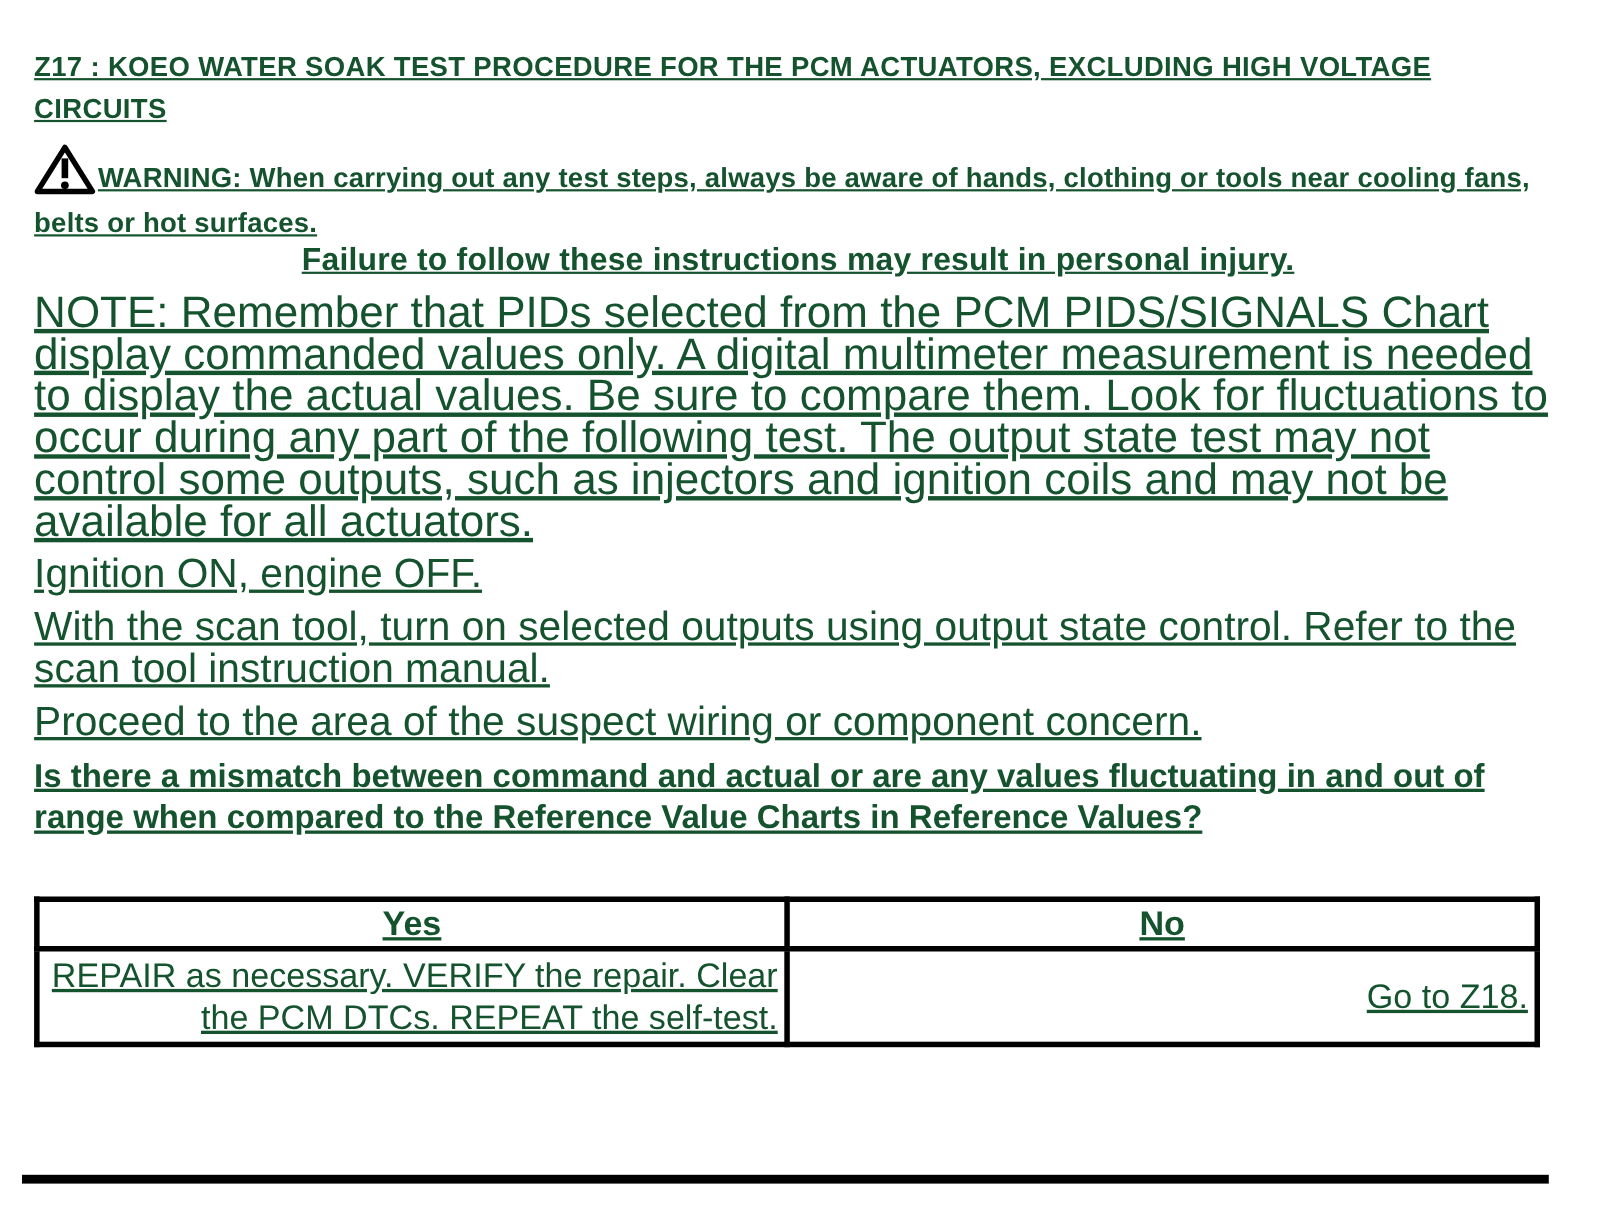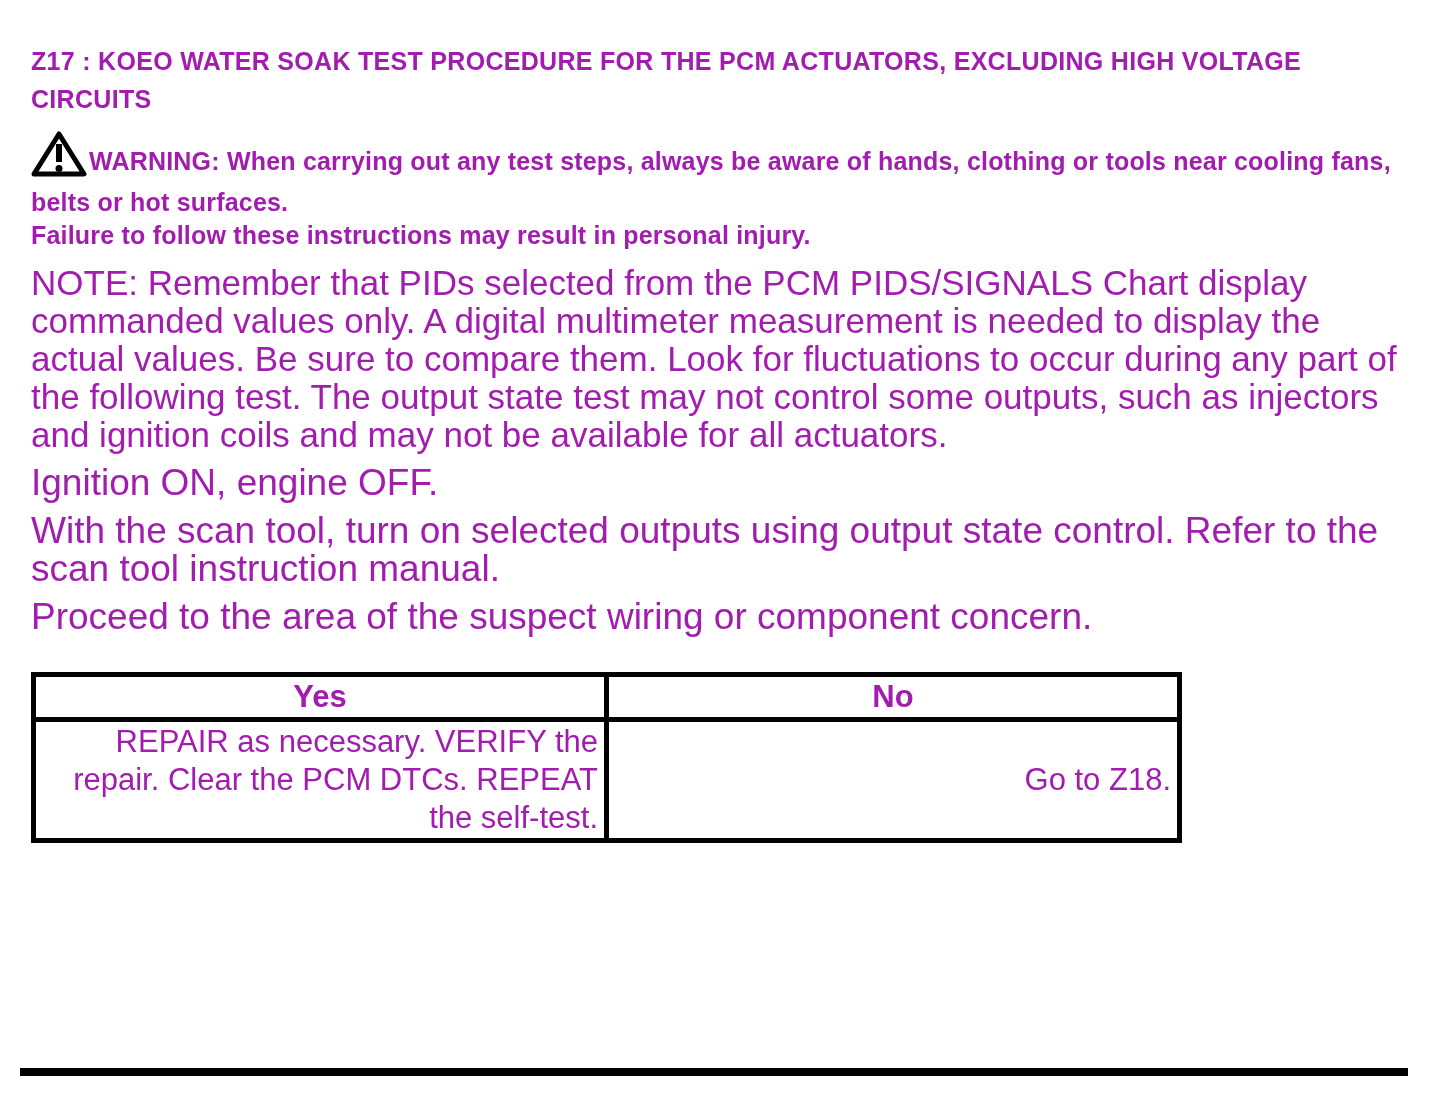--- a/index.html
+++ b/index.html
@@ -7,23 +7,24 @@
     padding: 0;
     background: #ffffff;
   }
   .page {
     position: relative;
     width: 1456px;
     height: 1118px;
     box-sizing: border-box;
     padding: 42px 36px 0 31px;
     background: #ffffff;
-    color: #a21caf;
+    color: #14532d;
     font-family: "Liberation Sans", "DejaVu Sans", sans-serif;
     overflow: hidden;
+    text-decoration: underline;
   }
   .doc-title {
     font-size: 25px;
     font-weight: bold;
     line-height: 38px;
     max-width: 1295px;
     letter-spacing: 0.3px;
   }
   .warning-block {
     margin-top: 12px;
@@ -32,48 +33,49 @@
     line-height: 33px;
     max-width: 1400px;
     letter-spacing: 0.2px;
   }
   .warn-icon {
     display: inline-block;
     vertical-align: -8px;
     margin-right: 2px;
   }
   .warning-failure {
-    font-size: 25px;
+    font-size: 29px;
     font-weight: bold;
     line-height: 33px;
     letter-spacing: 0.2px;
+    text-align: center;
   }
   .note-para {
     margin-top: 12px;
-    font-size: 35px;
+    font-size: 40px;
     line-height: 38px;
     max-width: 1390px;
   }
   .step-para {
     margin: 10px 0 0 0;
     font-size: 37px;
     line-height: 38px;
     max-width: 1395px;
   }
   .question-para {
     margin: 12px 0 0 0;
     font-size: 30px;
     font-weight: bold;
     line-height: 38px;
     max-width: 1395px;
   }
   table.decision {
-    margin-top: 36px;
+    margin-top: 52px;
     border-collapse: collapse;
-    width: 1151px;
+    width: 1369px;
     table-layout: fixed;
   }
   table.decision th,
   table.decision td {
     border: 5px solid #000000;
     font-size: 31px;
     line-height: 38px;
     padding: 1px 6px;
   }
   table.decision th {
@@ -117,20 +119,21 @@
     </span><span>WARNING: When carrying out any test steps, always be aware of hands, clothing or tools near cooling fans, belts or hot surfaces.</span>
     <div class="warning-failure">Failure to follow these instructions may result in personal injury.</div>
   </div>
 
   <div class="note-para">NOTE: Remember that PIDs selected from the PCM PIDS/SIGNALS Chart display commanded values only. A digital multimeter measurement is needed to display the actual values. Be sure to compare them. Look for fluctuations to occur during any part of the following test. The output state test may not control some outputs, such as injectors and ignition coils and may not be available for all actuators.</div>
 
   <p class="step-para">Ignition ON, engine OFF.</p>
   <p class="step-para">With the scan tool, turn on selected outputs using output state control. Refer to the scan tool instruction manual.</p>
   <p class="step-para">Proceed to the area of the suspect wiring or component concern.</p>
 
+  <p class="question-para">Is there a mismatch between command and actual or are any values fluctuating in and out of range when compared to the Reference Value Charts in Reference Values?</p>
 
   <table class="decision">
     <thead>
       <tr>
         <th>Yes</th>
         <th>No</th>
       </tr>
     </thead>
     <tbody>
       <tr>

